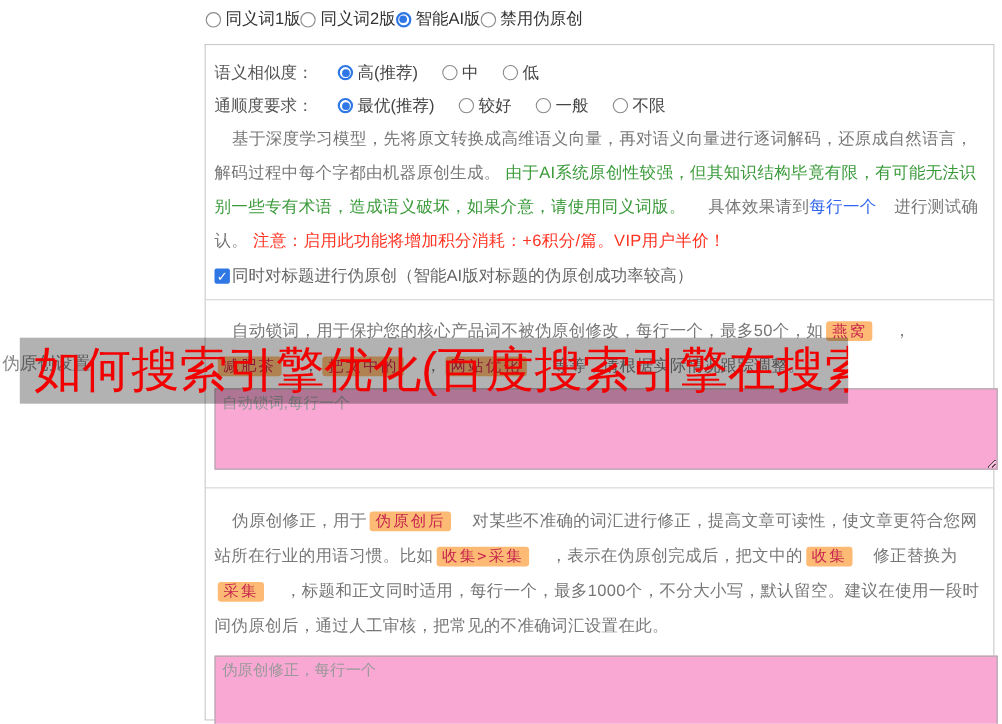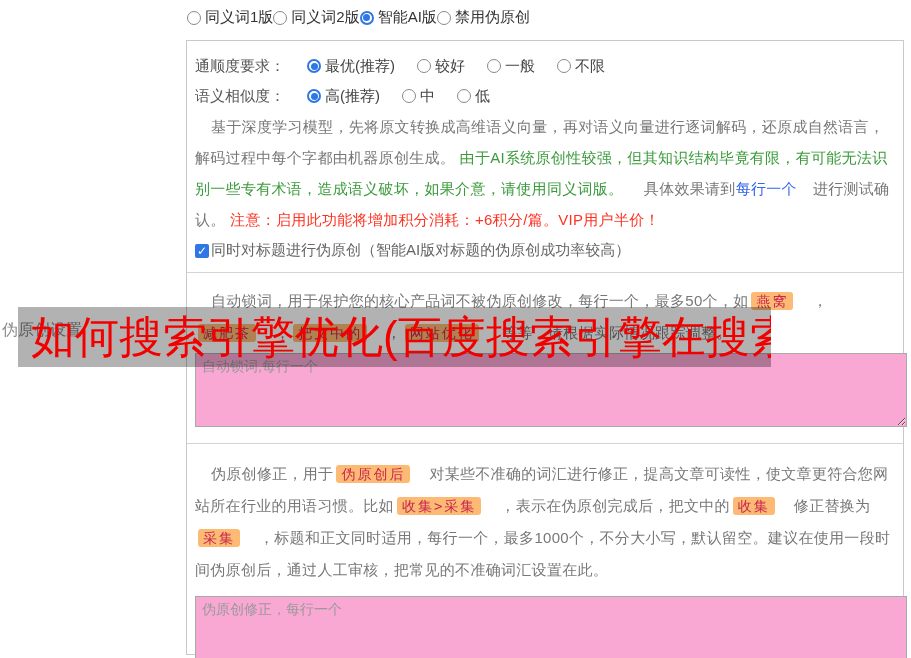--- a/index.html
+++ b/index.html
@@ -98,54 +98,54 @@
     <span class="radio-item">
       <span class="rdot"></span>
       <span>禁用伪原创</span>
     </span>
   </div>
 
 <div class="panel">
 
   <div class="section sec1">
     <div class="opt-row">
+      <span class="row-label">语义相似度：</span>
+      <span style="display:inline-flex;gap:22px;">
+          <span class="radio-item on">
+            <span class="rdot"></span>
+            <span>高(推荐)</span>
+          </span>
+          <span class="radio-item">
+            <span class="rdot"></span>
+            <span>中</span>
+          </span>
+          <span class="radio-item">
+            <span class="rdot"></span>
+            <span>低</span>
+          </span>
+        </span>
+    </div>
+    <div class="opt-row">
       <span class="row-label">通顺度要求：</span>
       <span style="display:inline-flex;gap:22px;">
           <span class="radio-item on">
             <span class="rdot"></span>
             <span>最优(推荐)</span>
           </span>
           <span class="radio-item">
             <span class="rdot"></span>
             <span>较好</span>
           </span>
           <span class="radio-item">
             <span class="rdot"></span>
             <span>一般</span>
           </span>
           <span class="radio-item">
             <span class="rdot"></span>
             <span>不限</span>
-          </span>
-        </span>
-    </div>
-    <div class="opt-row">
-      <span class="row-label">语义相似度：</span>
-      <span style="display:inline-flex;gap:22px;">
-          <span class="radio-item on">
-            <span class="rdot"></span>
-            <span>高(推荐)</span>
-          </span>
-          <span class="radio-item">
-            <span class="rdot"></span>
-            <span>中</span>
-          </span>
-          <span class="radio-item">
-            <span class="rdot"></span>
-            <span>低</span>
           </span>
         </span>
     </div>
     <div class="para"><span class="seg-gray">基于深度学习模型，先将原文转换成高维语义向量，再对语义向量进行逐词解码，还原成自然语言，解码过程中每个字都由机器原创生成。 </span><span class="seg-green">由于AI系统原创性较强，但其知识结构毕竟有限，有可能无法识别一些专有术语，造成语义破坏，如果介意，请使用同义词版。</span><span class="seg-gray"> 具体效果请到</span><a class="seg-link" href="#">每行一个</a><span class="seg-gray">进行测试确认。 </span><span class="seg-red">注意：启用此功能将增加积分消耗：+6积分/篇。VIP用户半价！</span></div>
     <div class="check-row">
       <span class="cbox">✓</span>
       <span>同时对标题进行伪原创（智能AI版对标题的伪原创成功率较高）</span>
     </div>
   </div>
 

